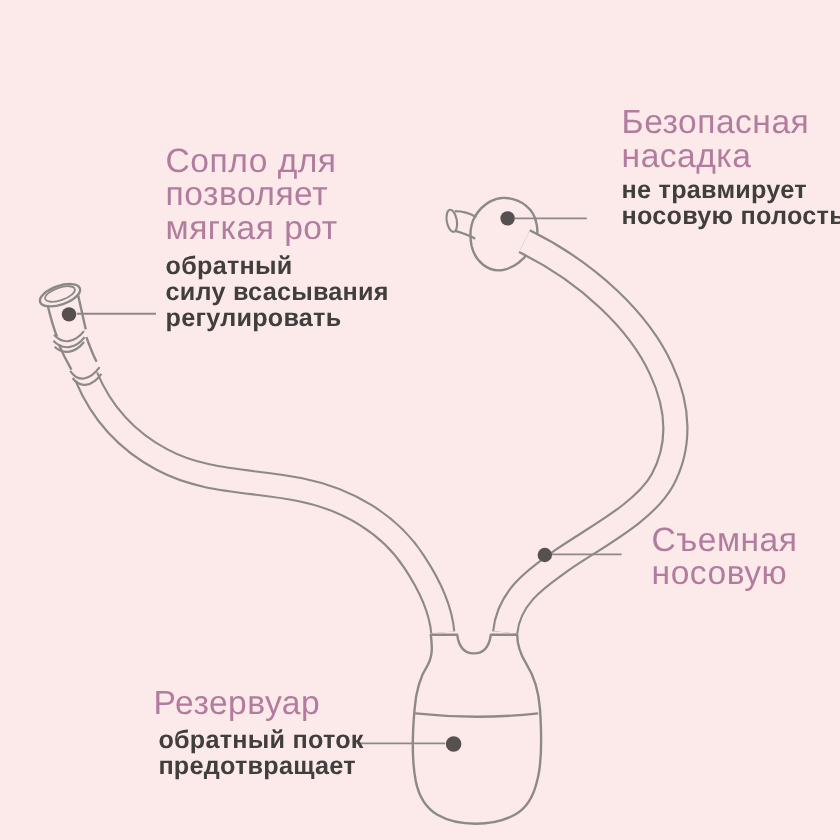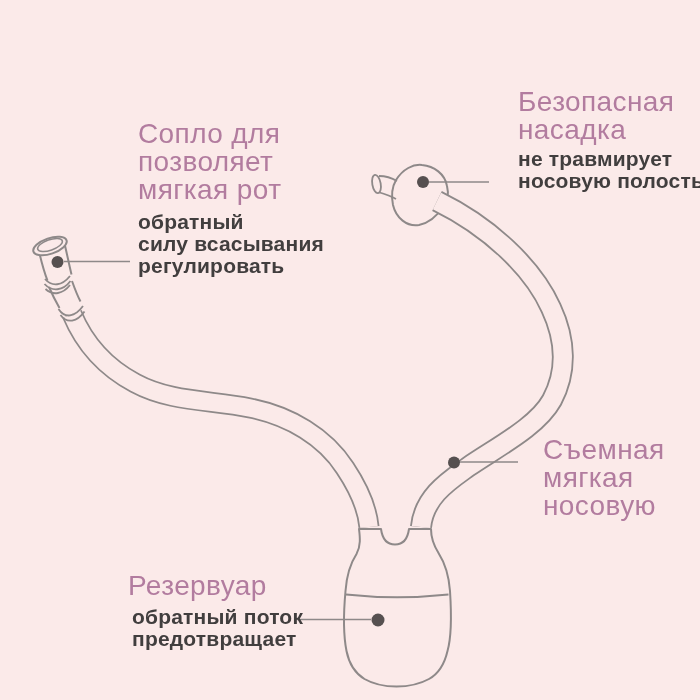--- a/index.html
+++ b/index.html
@@ -128,21 +128,20 @@
     </div>
     <div class="desc">
       <span class="line">не травмирует</span>
       <span class="line">носовую полость</span>
     </div>
   </div>
 
   <div class="label block-tube">
     <div class="title">
       <span class="line">Съемная</span>
-      <span class="line">мягкая</span>
       <span class="line">носовую</span>
     </div>
   </div>
 
   <div class="label block-res">
     <div class="title">
       <span class="line">Резервуар</span>
     </div>
     <div class="desc">
       <span class="line">обратный поток</span>

